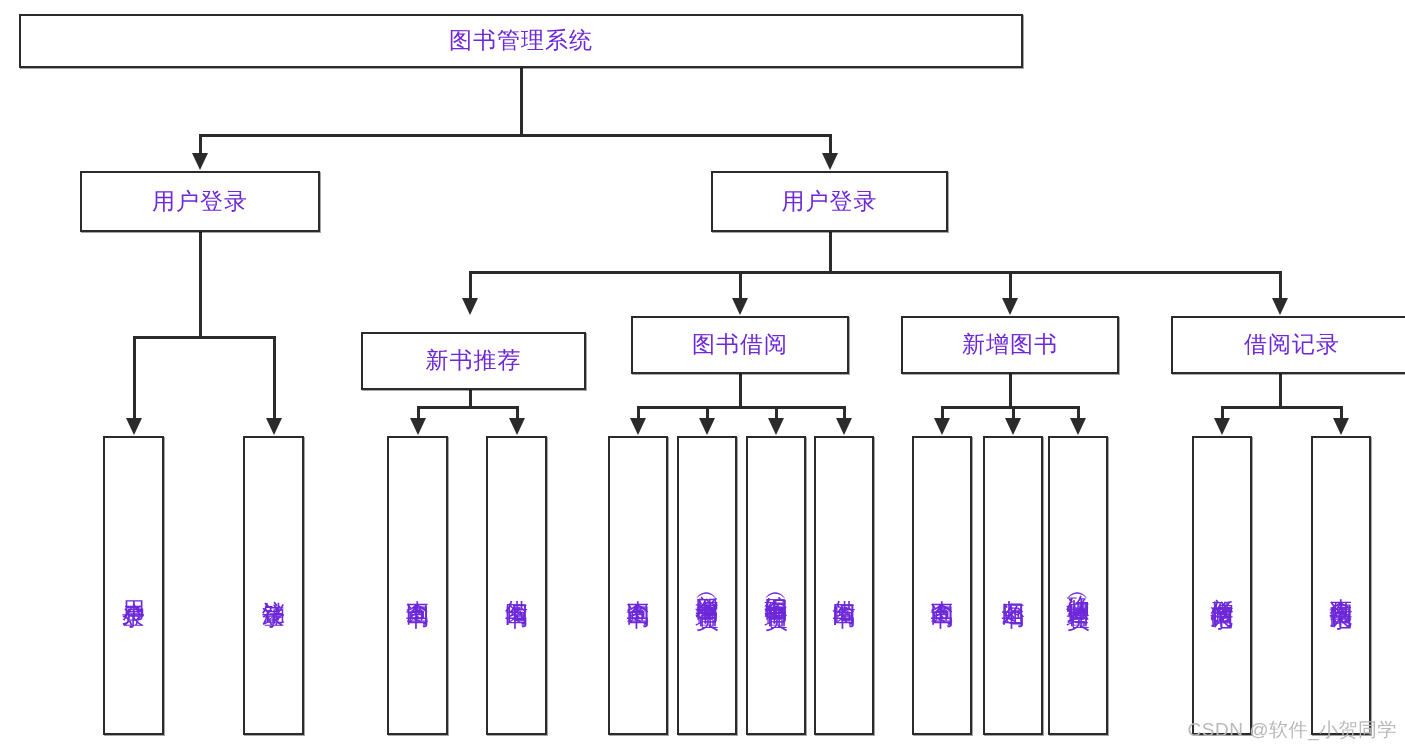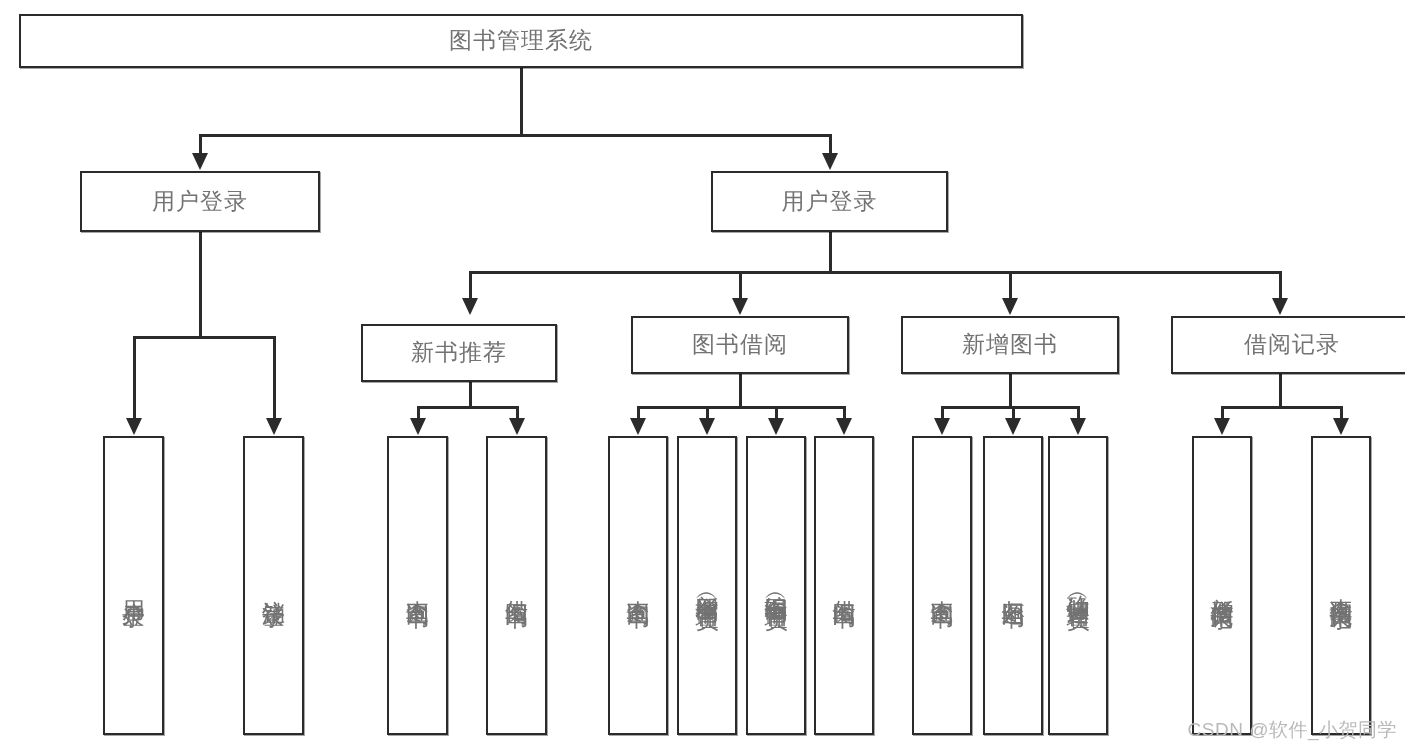--- a/index.html
+++ b/index.html
@@ -23,21 +23,21 @@
     display:flex;
     align-items:center;
     justify-content:center;
     box-shadow:1px 1px 0 rgba(0,0,0,0.35);
   }
   .node .label{
     font-size:23px;
     line-height:1.1;
     letter-spacing:1px;
     white-space:nowrap;
-    color:#737373;
+    color:#6d28d9;
   }
   
   .node.vertical{
     align-items:center;
     justify-content:center;
   }
   .node.vertical .label{
     writing-mode:vertical-rl;
     text-orientation:upright;
     white-space:normal;
@@ -136,21 +136,21 @@
   <div id="node-layer">
       <div class="node" style="left: 19px; top: 14px; width: 1004px; height: 54px;">
         <span class="label">图书管理系统</span>
       </div>
       <div class="node" style="left: 80px; top: 171px; width: 240px; height: 61px;">
         <span class="label">用户登录</span>
       </div>
       <div class="node" style="left: 711px; top: 171px; width: 237px; height: 61px;">
         <span class="label">用户登录</span>
       </div>
-      <div class="node" style="left: 361px; top: 324px; width: 196px; height: 58px; font-family: Liberation Serif, serif;">
+      <div class="node" style="left: 361px; top: 332px; width: 225px; height: 58px; font-family: Liberation Serif, serif;">
         <span class="label">新书推荐</span>
       </div>
       <div class="node" style="left: 631px; top: 316px; width: 218px; height: 58px;">
         <span class="label">图书借阅</span>
       </div>
       <div class="node" style="left: 901px; top: 316px; width: 218px; height: 58px;">
         <span class="label">新增图书</span>
       </div>
       <div class="node" style="left: 1171px; top: 316px; width: 242px; height: 58px;">
         <span class="label">借阅记录</span>

